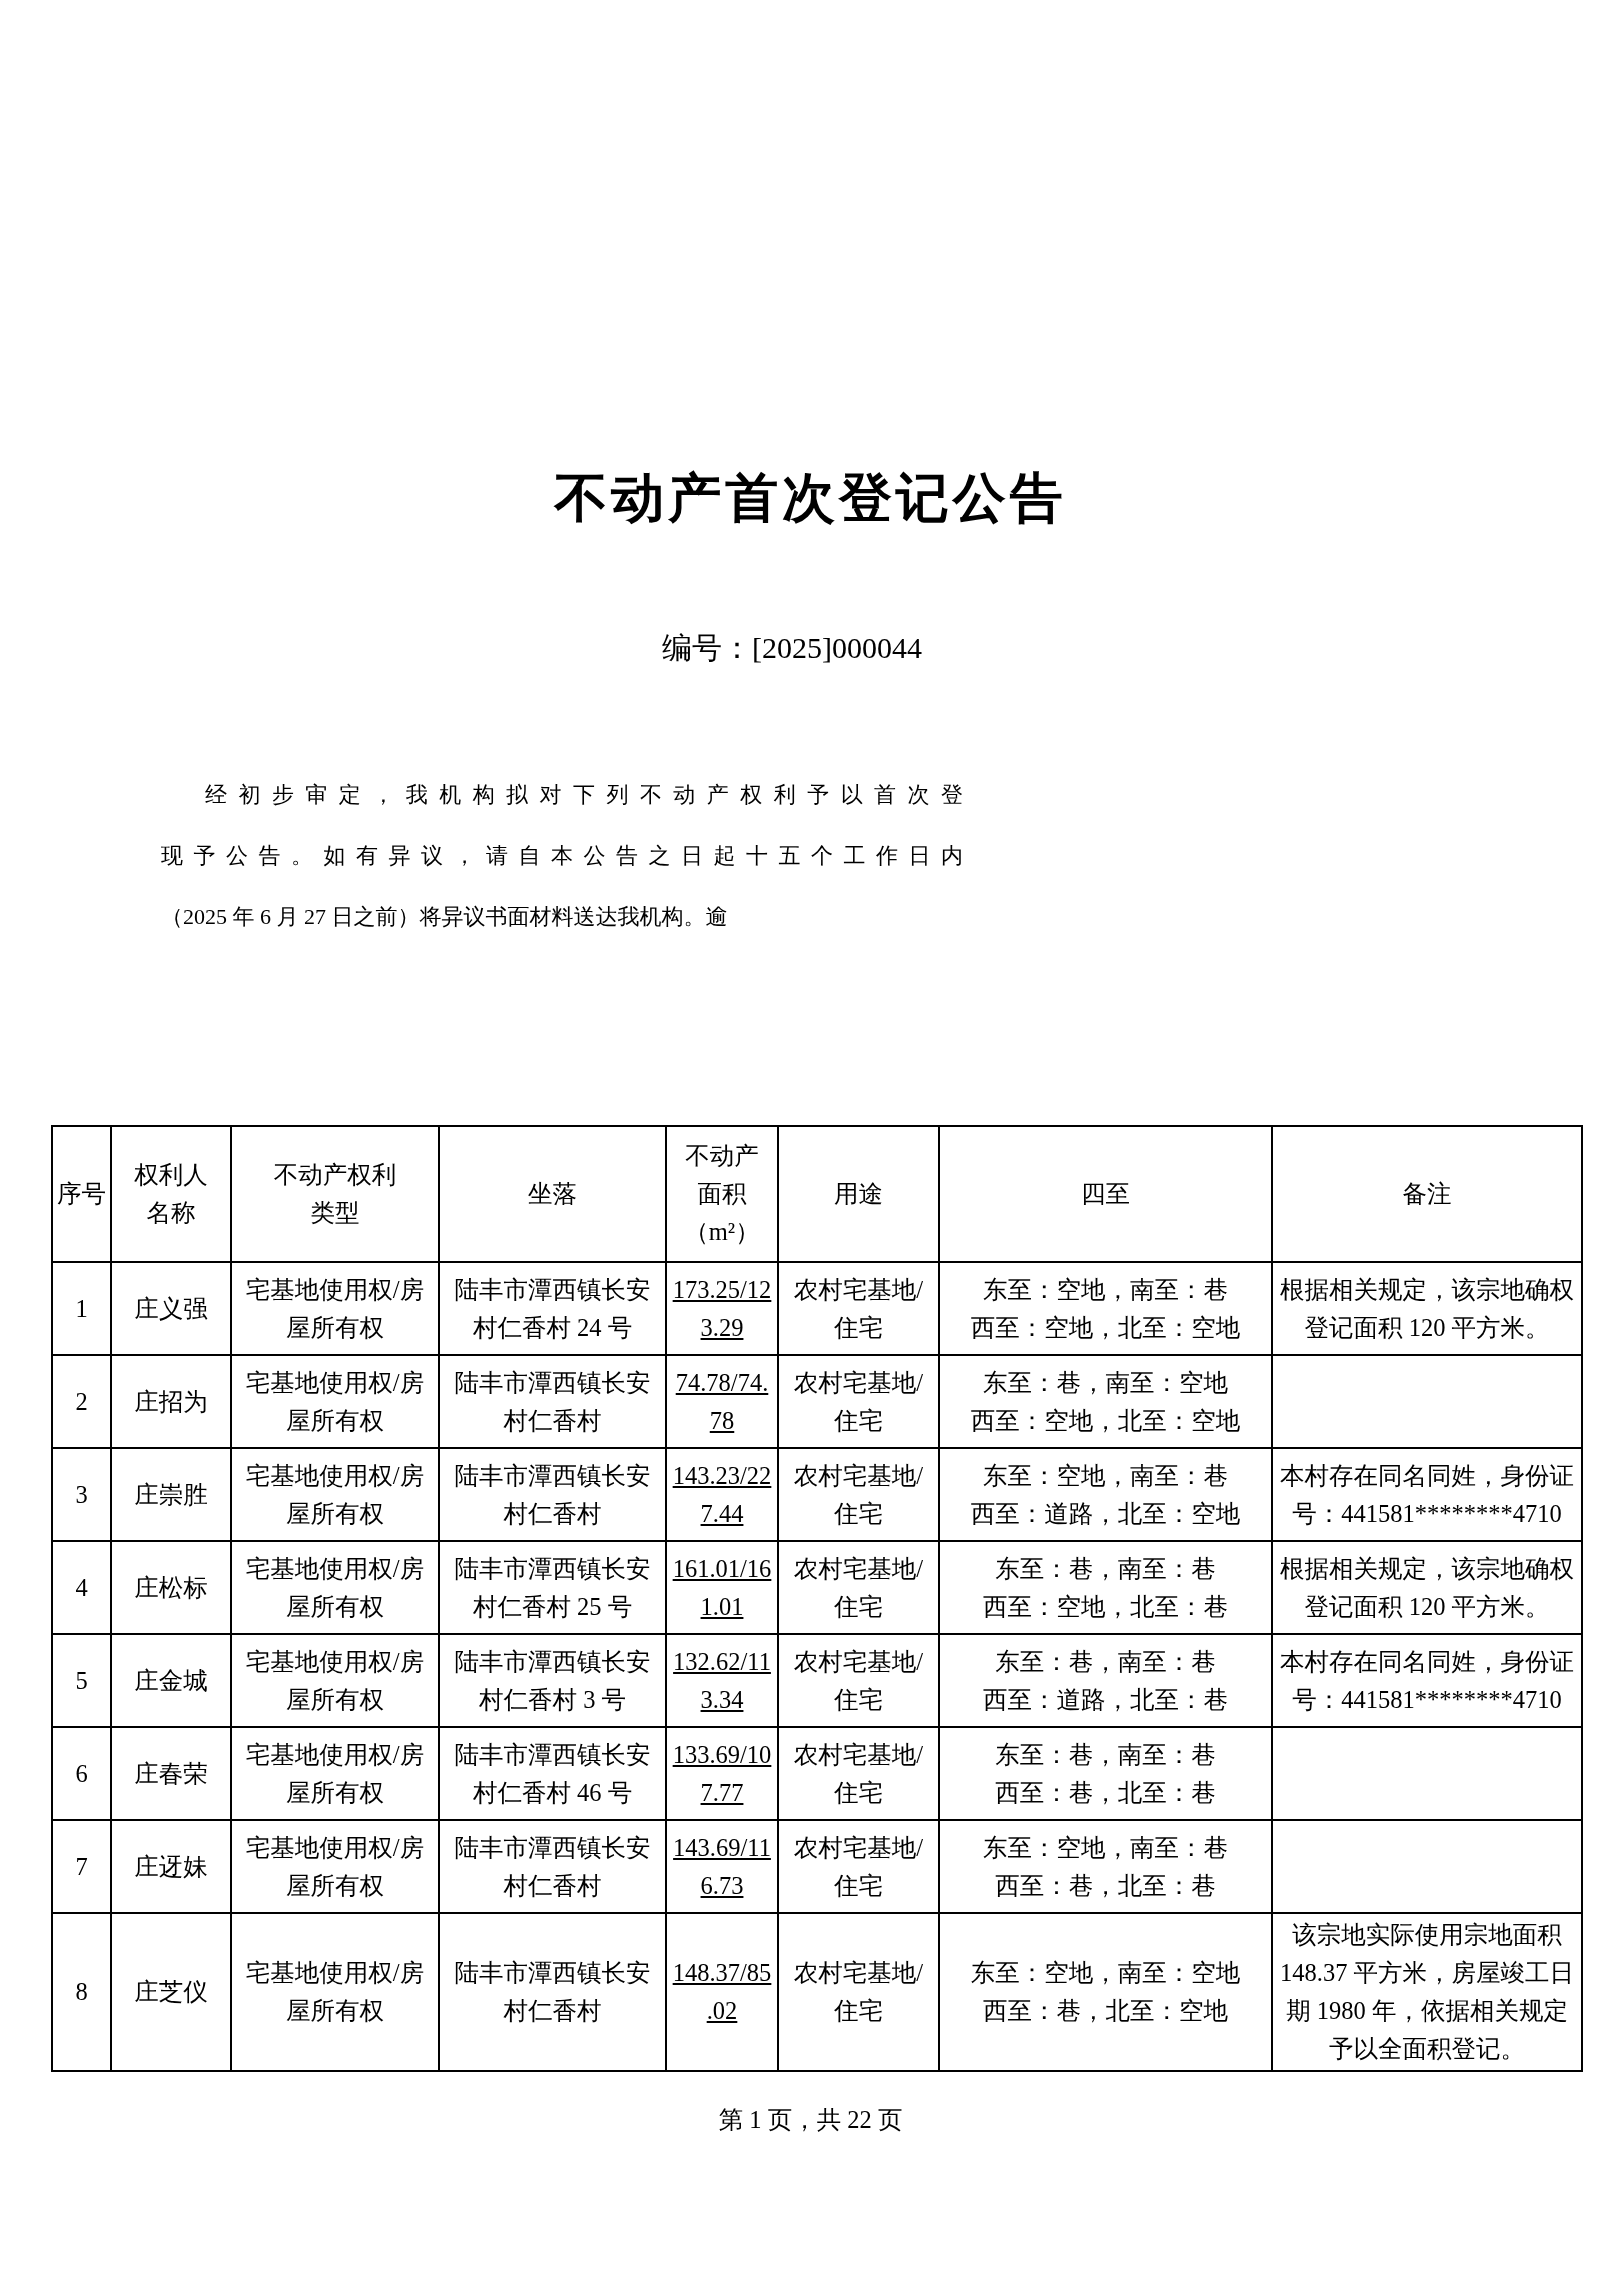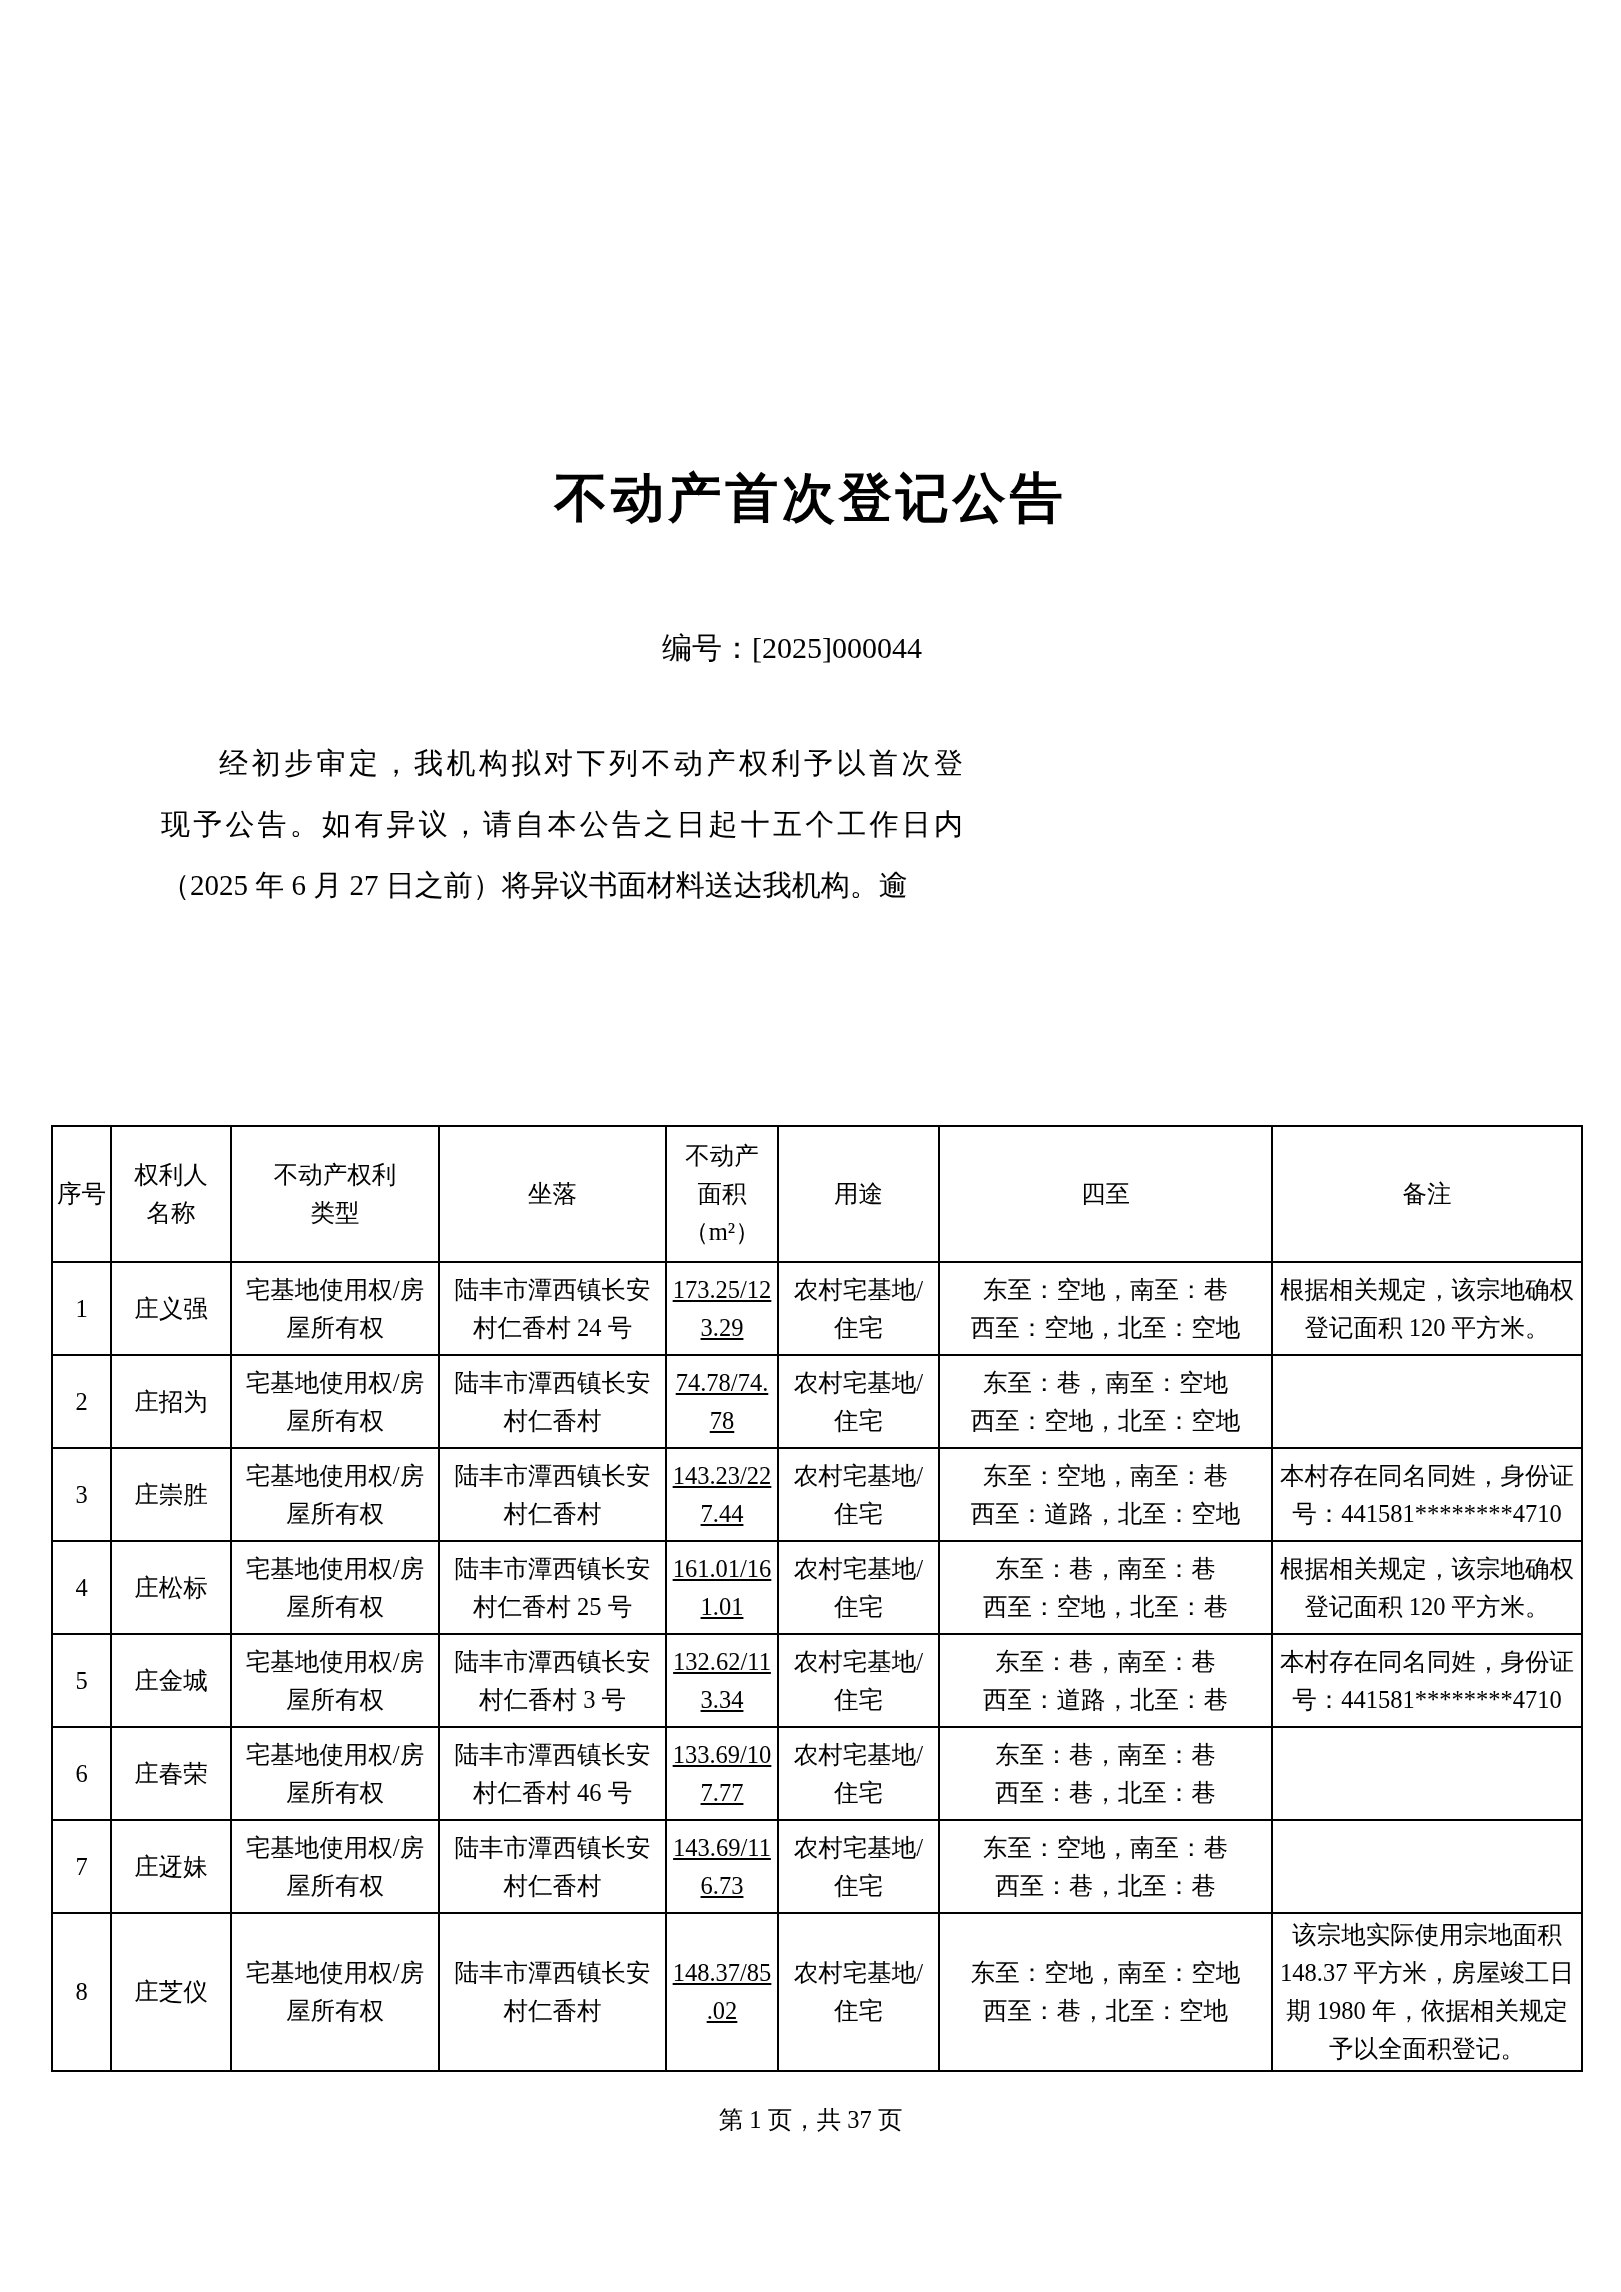--- a/index.html
+++ b/index.html
@@ -29,24 +29,24 @@
   }
   .doc-number {
     position: absolute;
     top: 628px;
     right: 699px;
     font-size: 30px;
     white-space: nowrap;
   }
   .announcement {
     position: absolute;
-    top: 733px;
+    top: 764px;
     left: 161px;
     width: 802px;
-    font-size: 29px;
+    font-size: 22px;
   }
   .para-line {
     height: 61px;
     line-height: 61px;
     text-align: justify;
     text-align-last: justify;
     white-space: nowrap;
   }
   .para-line:first-child { text-indent: 2em; }
   .para-line:last-child { text-align-last: left; }
@@ -247,14 +247,14 @@
         <td>东至：空地，南至：空地
 西至：巷，北至：空地</td>
         <td>该宗地实际使用宗地面积
 148.37 平方米，房屋竣工日
 期 1980 年，依据相关规定
 予以全面积登记。</td>
       </tr>
     </tbody>
 </table>
 
-<div class="page-footer">第 1 页，共 37 页</div>
+<div class="page-footer">第 1 页，共 22 页</div>
 
 
 </body></html>

